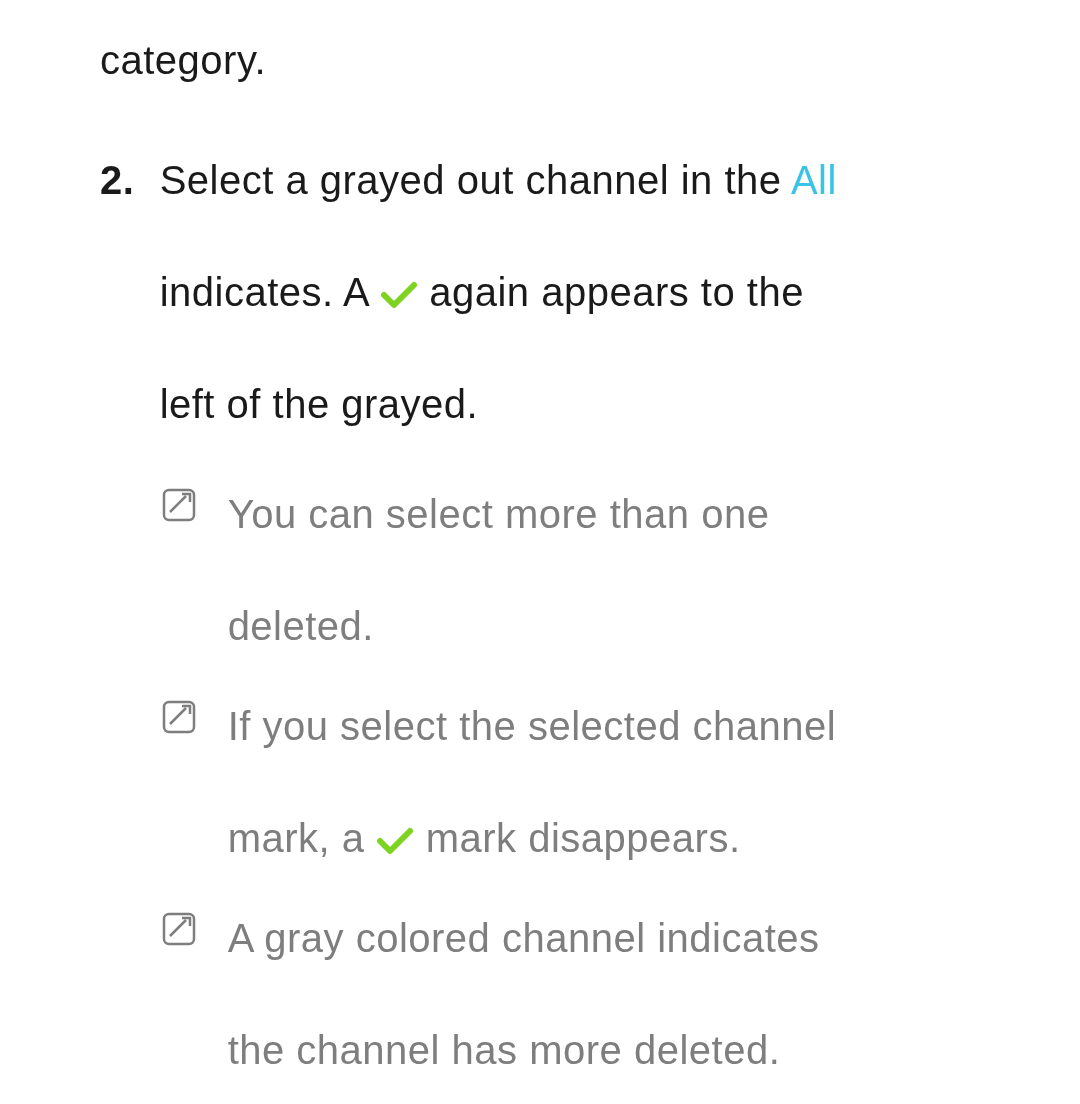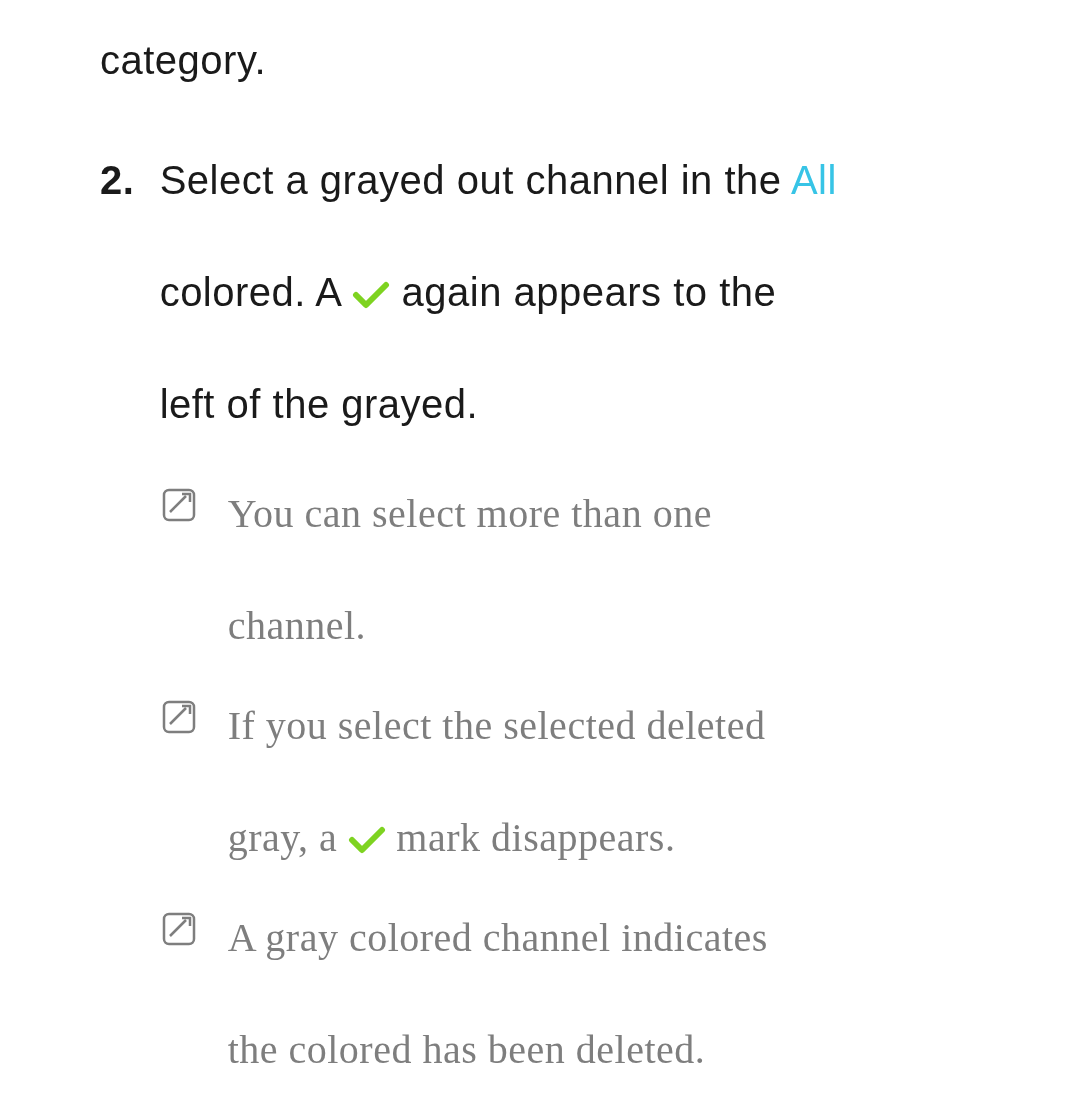--- a/index.html
+++ b/index.html
@@ -53,89 +53,88 @@
       width: 38px;
       vertical-align: top;
       padding-top: 4px;
     }
     .note-icon svg { display: block; }
     .note-body {
       display: inline-block;
       width: 800px;
       vertical-align: top;
       padding-left: 16px;
-      font-family: Liberation Serif, serif;
     }
     .note-body .nline { margin-bottom: 52px; }
     .note-body .nline:last-child { margin-bottom: 0; }
     .notes-wrap { margin-top: 50px; margin-bottom: 58px; }
   </style>
 </head>
 <body>
 
 <div class="row">
   <span class="lead-word">category.</span>
 </div>
 
 <div class="step">
   <span class="step-num">2.</span>
   <span class="step-body">
     <span class="line" style="display:block">
       <span>Select a grayed out channel in the </span><span class="highlight">All</span>
     </span>
     <span class="line" style="display:block">
-      <span>colored. A </span><span class="check"><svg width="38" height="30" viewBox="0 0 38 30">
+      <span>indicates. A </span><span class="check"><svg width="38" height="30" viewBox="0 0 38 30">
             <polyline points="4,15 14,25 34,5" fill="none" stroke="#7ed321" stroke-width="6" stroke-linecap="round" stroke-linejoin="round"></polyline>
           </svg></span><span> again appears to the</span>
     </span>
     <span class="line" style="display:block">
       <span>left of the grayed.</span>
     </span>
   </span>
 </div>
 
 <div class="notes-wrap">
   <div class="note">
     <span class="note-icon">
       <svg width="34" height="34" viewBox="0 0 34 34">
           <rect x="2" y="2" width="30" height="30" rx="5" ry="5" fill="none" stroke="#7e7e7e" stroke-width="2.5"></rect>
           <line x1="8" y1="24" x2="24" y2="8" stroke="#7e7e7e" stroke-width="2.5"></line>
           <path d="M20 6 L28 6 L28 14" fill="none" stroke="#7e7e7e" stroke-width="2.5"></path>
         </svg>
     </span>
     <span class="note-body">
       <span class="nline" style="display:block">You can select more than one</span>
-      <span class="nline" style="display:block">channel.</span>
+      <span class="nline" style="display:block">deleted.</span>
     </span>
   </div>
 
   <div class="note">
     <span class="note-icon">
       <svg width="34" height="34" viewBox="0 0 34 34">
           <rect x="2" y="2" width="30" height="30" rx="5" ry="5" fill="none" stroke="#7e7e7e" stroke-width="2.5"></rect>
           <line x1="8" y1="24" x2="24" y2="8" stroke="#7e7e7e" stroke-width="2.5"></line>
           <path d="M20 6 L28 6 L28 14" fill="none" stroke="#7e7e7e" stroke-width="2.5"></path>
         </svg>
     </span>
     <span class="note-body">
-      <span class="nline" style="display:block">If you select the selected deleted</span>
+      <span class="nline" style="display:block">If you select the selected channel</span>
       <span class="nline" style="display:block">
-        <span>gray, a </span><span class="check"><svg width="38" height="30" viewBox="0 0 38 30">
+        <span>mark, a </span><span class="check"><svg width="38" height="30" viewBox="0 0 38 30">
               <polyline points="4,15 14,25 34,5" fill="none" stroke="#7ed321" stroke-width="6" stroke-linecap="round" stroke-linejoin="round"></polyline>
             </svg></span><span> mark disappears.</span>
       </span>
     </span>
   </div>
 
   <div class="note">
     <span class="note-icon">
       <svg width="34" height="34" viewBox="0 0 34 34">
           <rect x="2" y="2" width="30" height="30" rx="5" ry="5" fill="none" stroke="#7e7e7e" stroke-width="2.5"></rect>
           <line x1="8" y1="24" x2="24" y2="8" stroke="#7e7e7e" stroke-width="2.5"></line>
           <path d="M20 6 L28 6 L28 14" fill="none" stroke="#7e7e7e" stroke-width="2.5"></path>
         </svg>
     </span>
     <span class="note-body">
       <span class="nline" style="display:block">A gray colored channel indicates</span>
-      <span class="nline" style="display:block">the colored has been deleted.</span>
+      <span class="nline" style="display:block">the channel has more deleted.</span>
     </span>
   </div>
 </div>
 
 </body></html>

